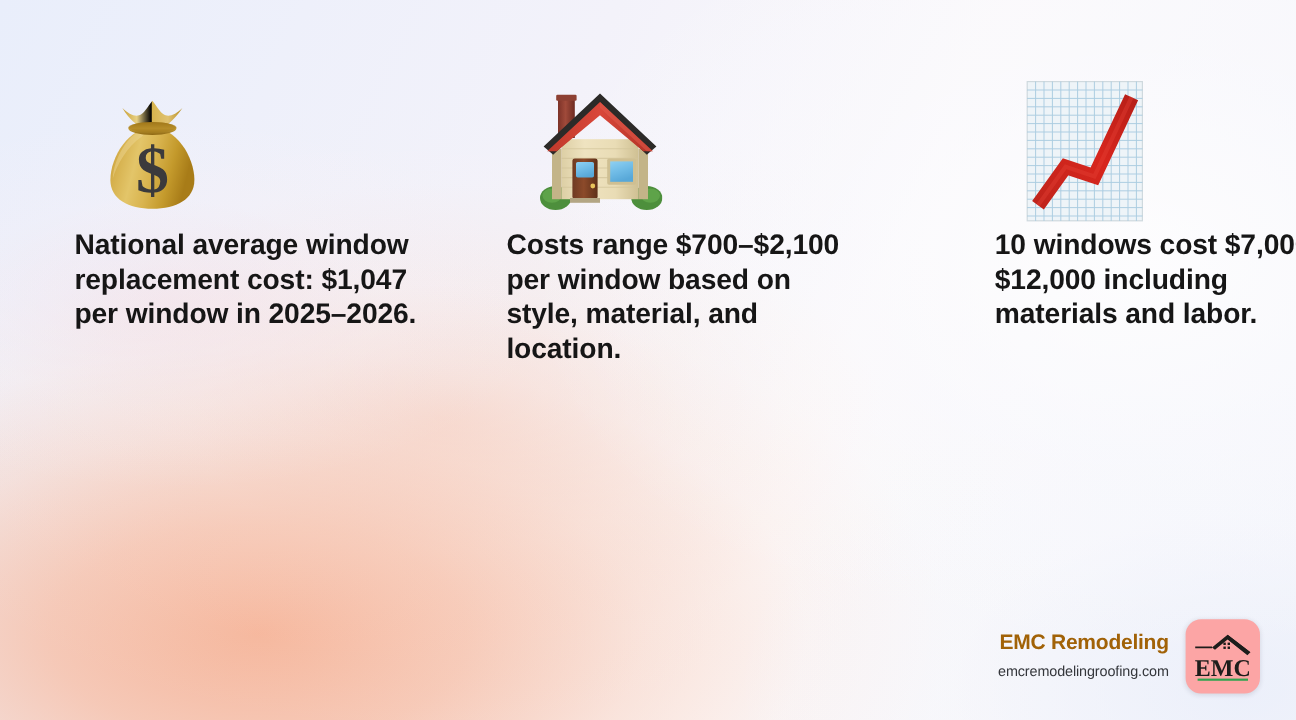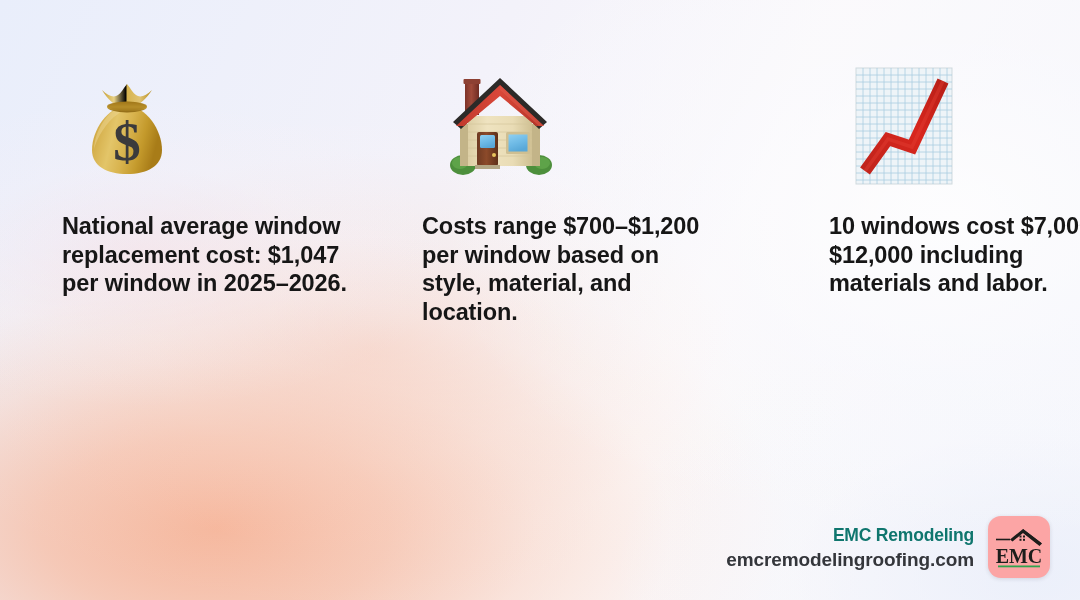--- a/index.html
+++ b/index.html
@@ -103,21 +103,20 @@
     height: 128px;
     display: flex;
     align-items: center;
     justify-content: flex-start;
     margin-left: 26px;
   }
 
   .stat-icon svg { display: block; }
 
   .stat-text {
-    margin-top: 22px;
     font-size: 23.5px;
     line-height: 28.5px;
     font-weight: bold;
     color: #161616;
     letter-spacing: -0.1px;
     white-space: pre-line;
   }
 
   
   .brand {
@@ -130,29 +129,29 @@
   }
 
   .brand-text {
     text-align: right;
     padding-bottom: 2px;
   }
 
   .brand-name {
     font-size: 17.5px;
     font-weight: bold;
-    color: #0f766e;
+    color: #a16207;
     letter-spacing: -0.2px;
     line-height: 22px;
   }
 
   .brand-url {
     margin-top: 5px;
-    font-size: 19px;
-    font-weight: bold;
+    font-size: 12px;
+    font-weight: normal;
     color: #34363b;
     letter-spacing: -0.1px;
     line-height: 17px;
   }
 
   .brand-logo {
     width: 62px;
     height: 62px;
     border-radius: 13px;
     background: #fca5a5;
@@ -281,21 +280,21 @@
 
           <rect x="29" y="60" width="21" height="34" rx="2" fill="url(#doorG)"></rect>
           <rect x="32" y="63" width="15" height="13" rx="1.5" fill="url(#glass)"></rect>
           <circle cx="46" cy="83" r="2" fill="#e8c45c"></circle>
           <rect x="27" y="93" width="25" height="4" fill="#b3a684"></rect>
 
           <rect x="58" y="60" width="24" height="22" rx="1.5" fill="#cfbf92"></rect>
           <rect x="60.5" y="62.5" width="19" height="17" fill="url(#glass)"></rect>
         </svg>
       </div>
-      <div class="stat-text">Costs range $700–$1,200 per window based on style, material, and location.</div>
+      <div class="stat-text">Costs range $700–$2,100 per window based on style, material, and location.</div>
     </div>
 
     <div class="stat-col stat-col-3">
       <div class="stat-icon">
         <svg width="98" height="118" viewBox="0 0 98 118" aria-hidden="true">
           <defs>
             <linearGradient id="lineRed" x1="0" y1="1" x2="1" y2="0">
               <stop offset="0%" stop-color="#c0241c"></stop>
               <stop offset="55%" stop-color="#d8261d"></stop>
               <stop offset="100%" stop-color="#b81f18"></stop>

